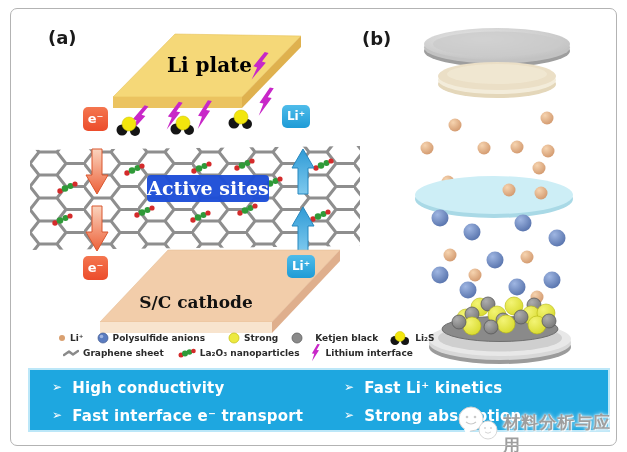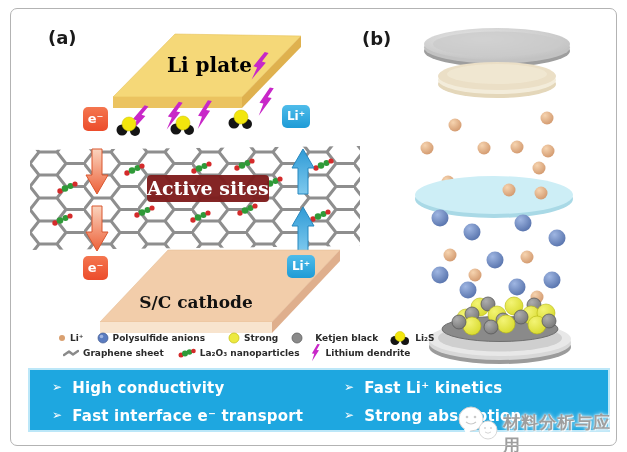--- a/index.html
+++ b/index.html
@@ -7,21 +7,21 @@
          font-family:"DejaVu Sans",sans-serif;}
   .abs{position:absolute;}
   .frame{left:10px;top:8px;width:605px;height:436px;border:1px solid #b3b3b3;border-radius:7px;pointer-events:none;z-index:9;}
   svg.canvas{left:0;top:0;z-index:1;}
 
   .panel-label{font-size:18px;font-weight:700;color:#1a1a1a;z-index:3;}
   .serif{font-family:"DejaVu Serif",serif;}
 
   .li-plate-label{left:152px;top:53px;width:115px;text-align:center;font-size:20px;font-weight:700;color:#000000;z-index:3;}
   .active-sites{left:147px;top:175px;width:122px;height:27px;line-height:27px;text-align:center;
-                background:#7f1d1d;border-radius:4px;color:#ffffff;font-size:19px;font-weight:700;z-index:3;opacity:.96;}
+                background:#1d4ed8;border-radius:4px;color:#ffffff;font-size:19px;font-weight:700;z-index:3;opacity:.96;}
   .cathode-label{left:128px;top:272px;width:136px;text-align:center;font-size:17px;font-weight:700;color:#111;z-index:3;margin-top:20px;}
 
   .badge{color:#fff;font-weight:700;text-align:center;border-radius:5px;z-index:4;}
   .badge-e{background:linear-gradient(180deg,#F4764F,#EC4C2B);width:25px;height:24px;line-height:24px;font-size:13px;}
   .badge-li{background:linear-gradient(180deg,#4FBCEA,#1E9BD6);width:28px;height:23px;line-height:23px;font-size:12px;}
   .b-e-top{left:83px;top:107px;} .b-li-top{left:282px;top:105px;}
   .b-e-bot{left:83px;top:256px;} .b-li-bot{left:287px;top:255px;}
 
   .legend-row{display:flex;align-items:center;z-index:3;font-size:9px;font-weight:700;color:#2b2b2b;white-space:nowrap;}
   .lg-row1{left:58px;top:331px;height:14px;}
@@ -283,21 +283,21 @@
           <circle cx="7" cy="5.5" r="3" fill="#2F9A38"></circle>
         <circle cx="11.5" cy="4" r="2.8" fill="#2F9A38"></circle>
           <circle cx="15.5" cy="3" r="2.3" fill="#D42B2B"></circle>
         </svg>
       <span>La₂O₃ nanoparticles</span>
     </div>
     <div class="lg-item">
       <svg class="lg-ic" width="10" height="18">
         <path d="M4.2,0 L6.6,0 L4.2,6 L6.6,6 L1.2,18 L2.4,10.2 L0,10.2 Z" fill="#C827C8" transform="rotate(8 5 9)"></path>
         </svg>
-      <span>Lithium dendrite</span>
+      <span>Lithium interface</span>
     </div>
   </div>
 
   <div class="abs banner">
     <div class="hl">
       <span class="chev">➢</span>
       <span>High conductivity</span>
     </div>
     <div class="hl">
       <span class="chev">➢</span>

